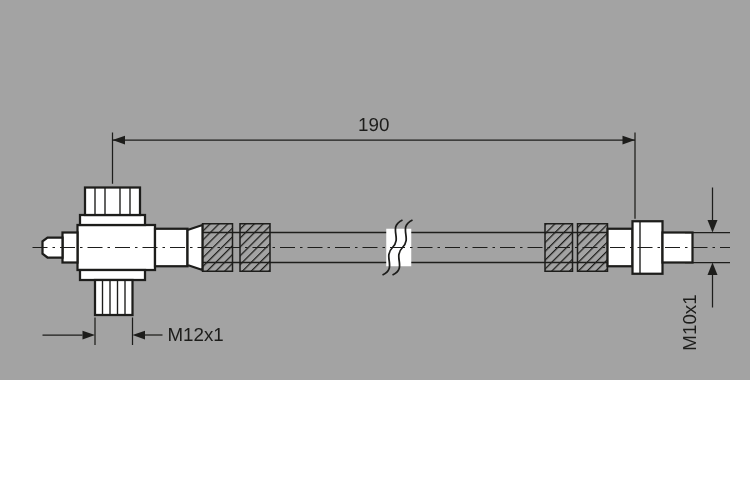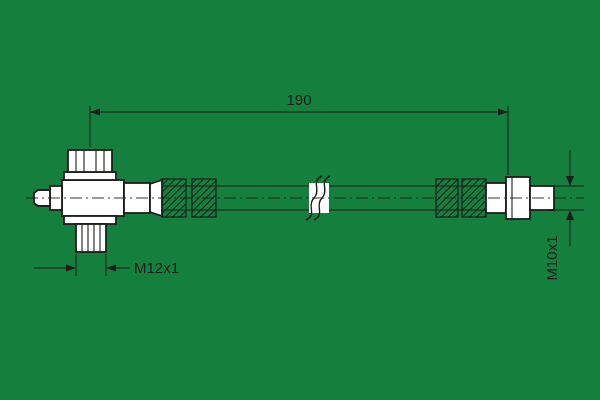--- a/index.html
+++ b/index.html
@@ -4,22 +4,22 @@
 <style>
   html, body {
     margin: 0;
     padding: 0;
     background: #ffffff;
     font-family: "Liberation Sans", sans-serif;
   }
   .stage {
     position: relative;
     width: 600px;
-    height: 400px;
-    background: #15803d;
+    height: 304px;
+    background: #a3a3a3;
     overflow: hidden;
     text-align: center;
   }
   svg text {
     font-family: "Liberation Sans", sans-serif;
     fill: #1d1d1b;
   }
   .part   { fill: #ffffff; stroke: #1d1d1b; stroke-width: 1.8; }
   .thin   { stroke: #1d1d1b; stroke-width: 1.1; fill: none; }
   .dim    { stroke: #1d1d1b; stroke-width: 1;   fill: none; }

